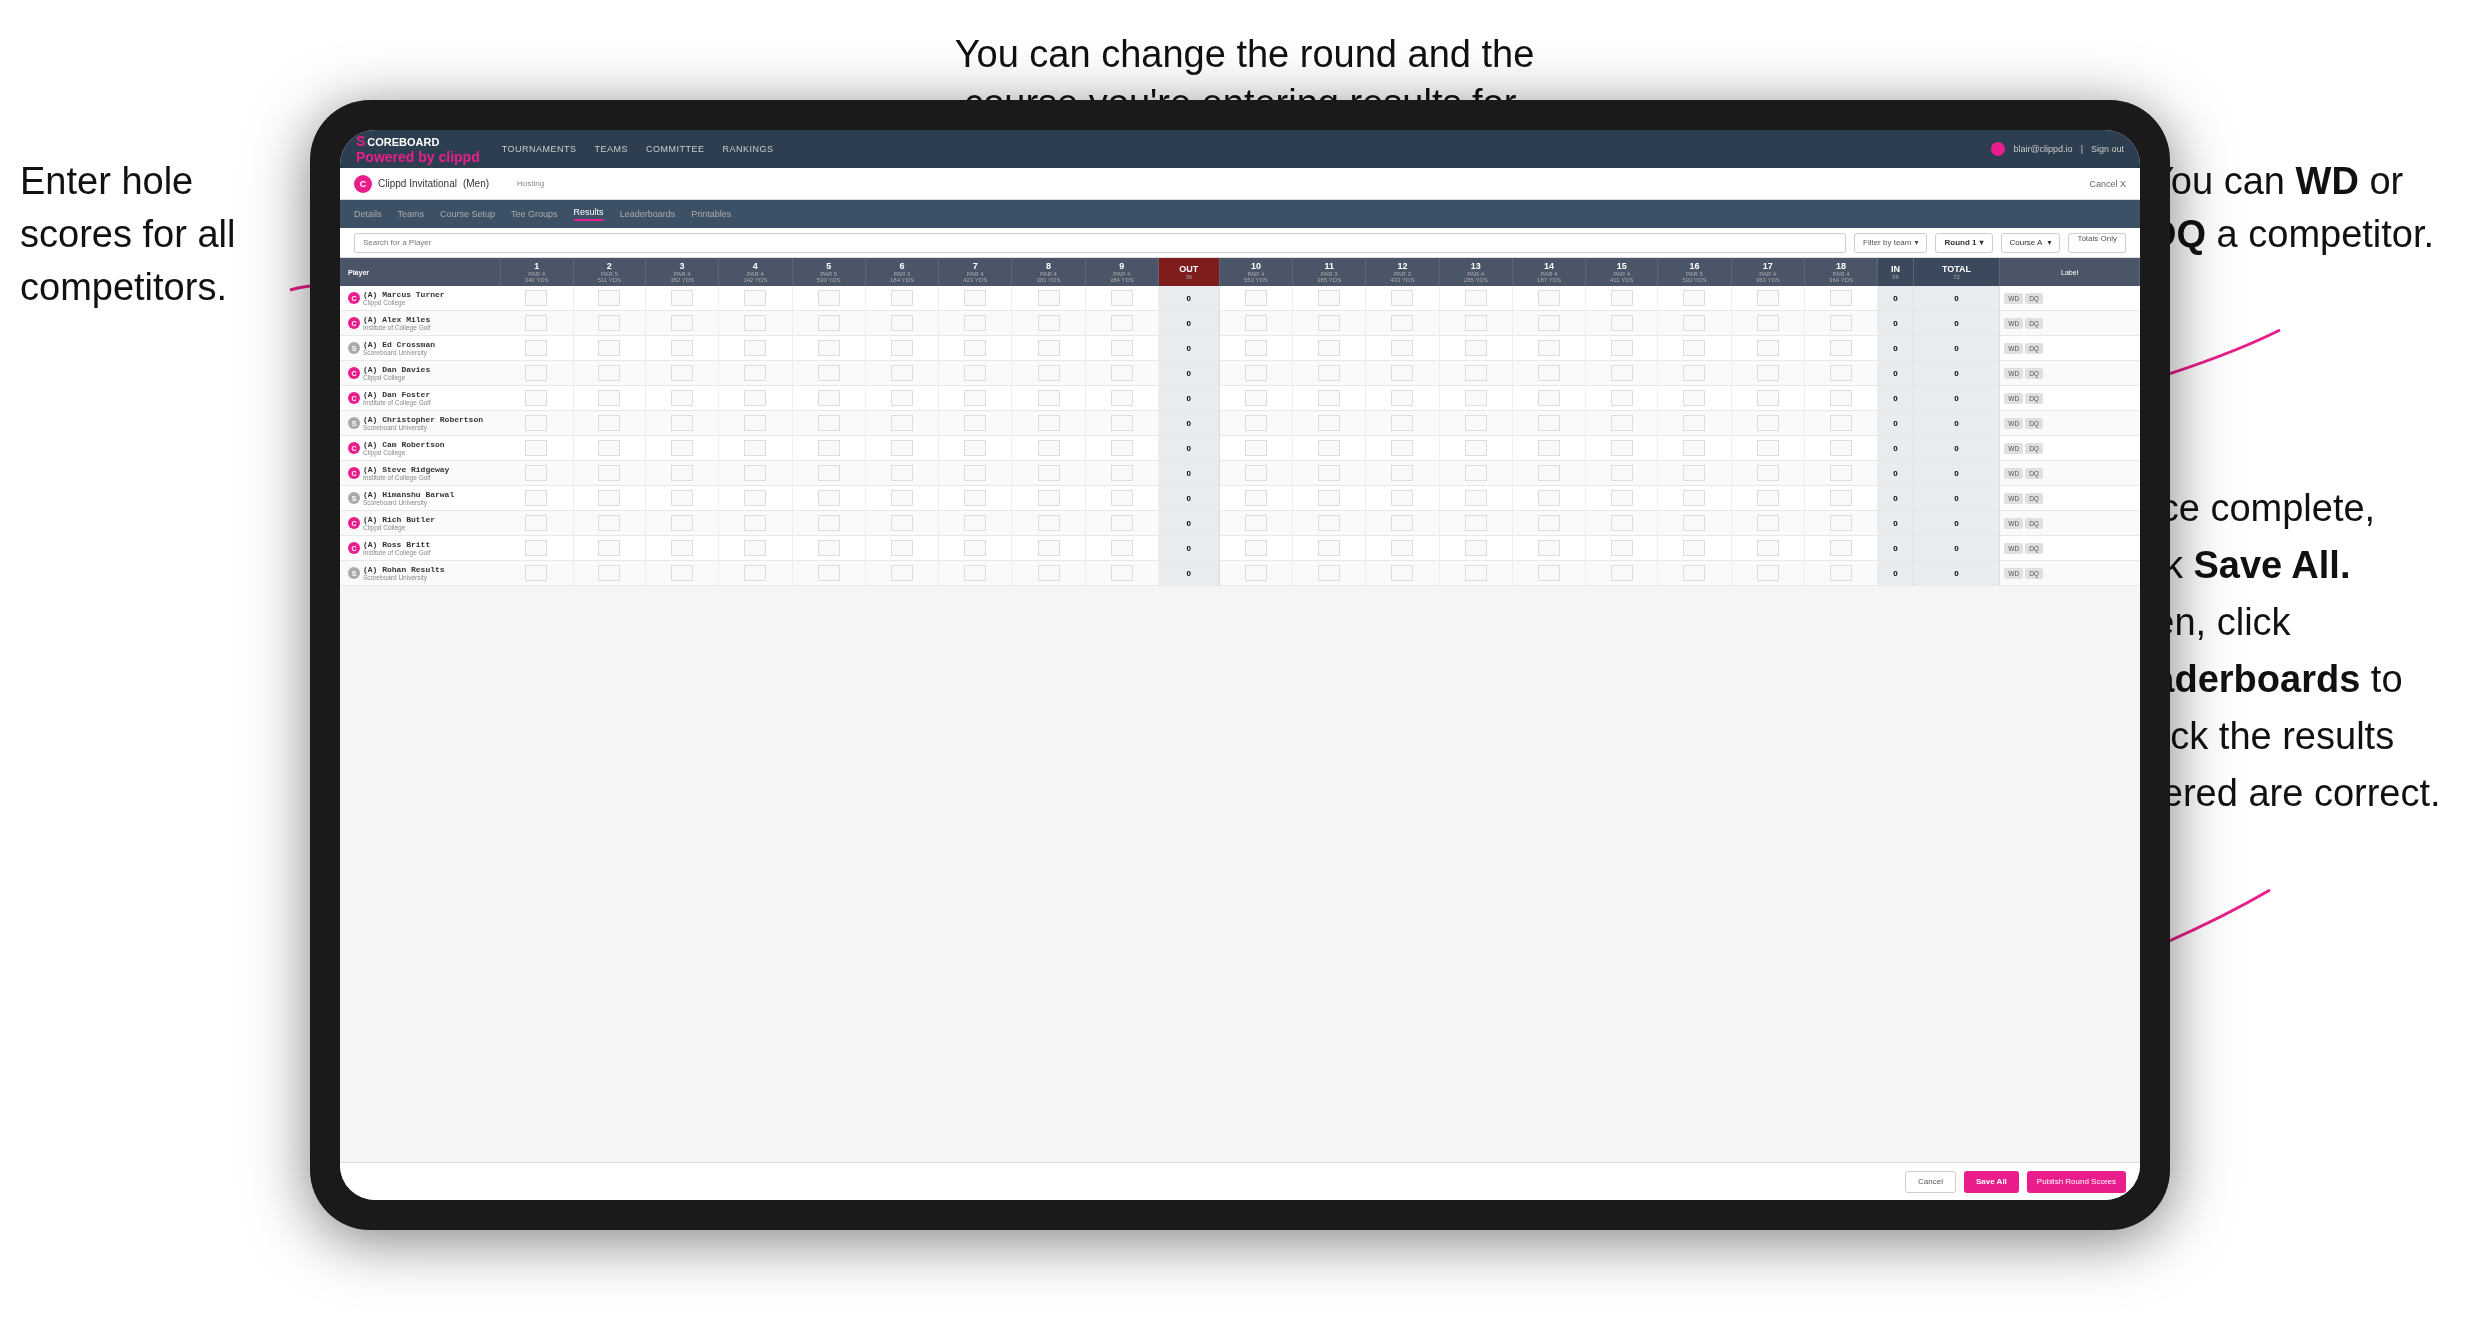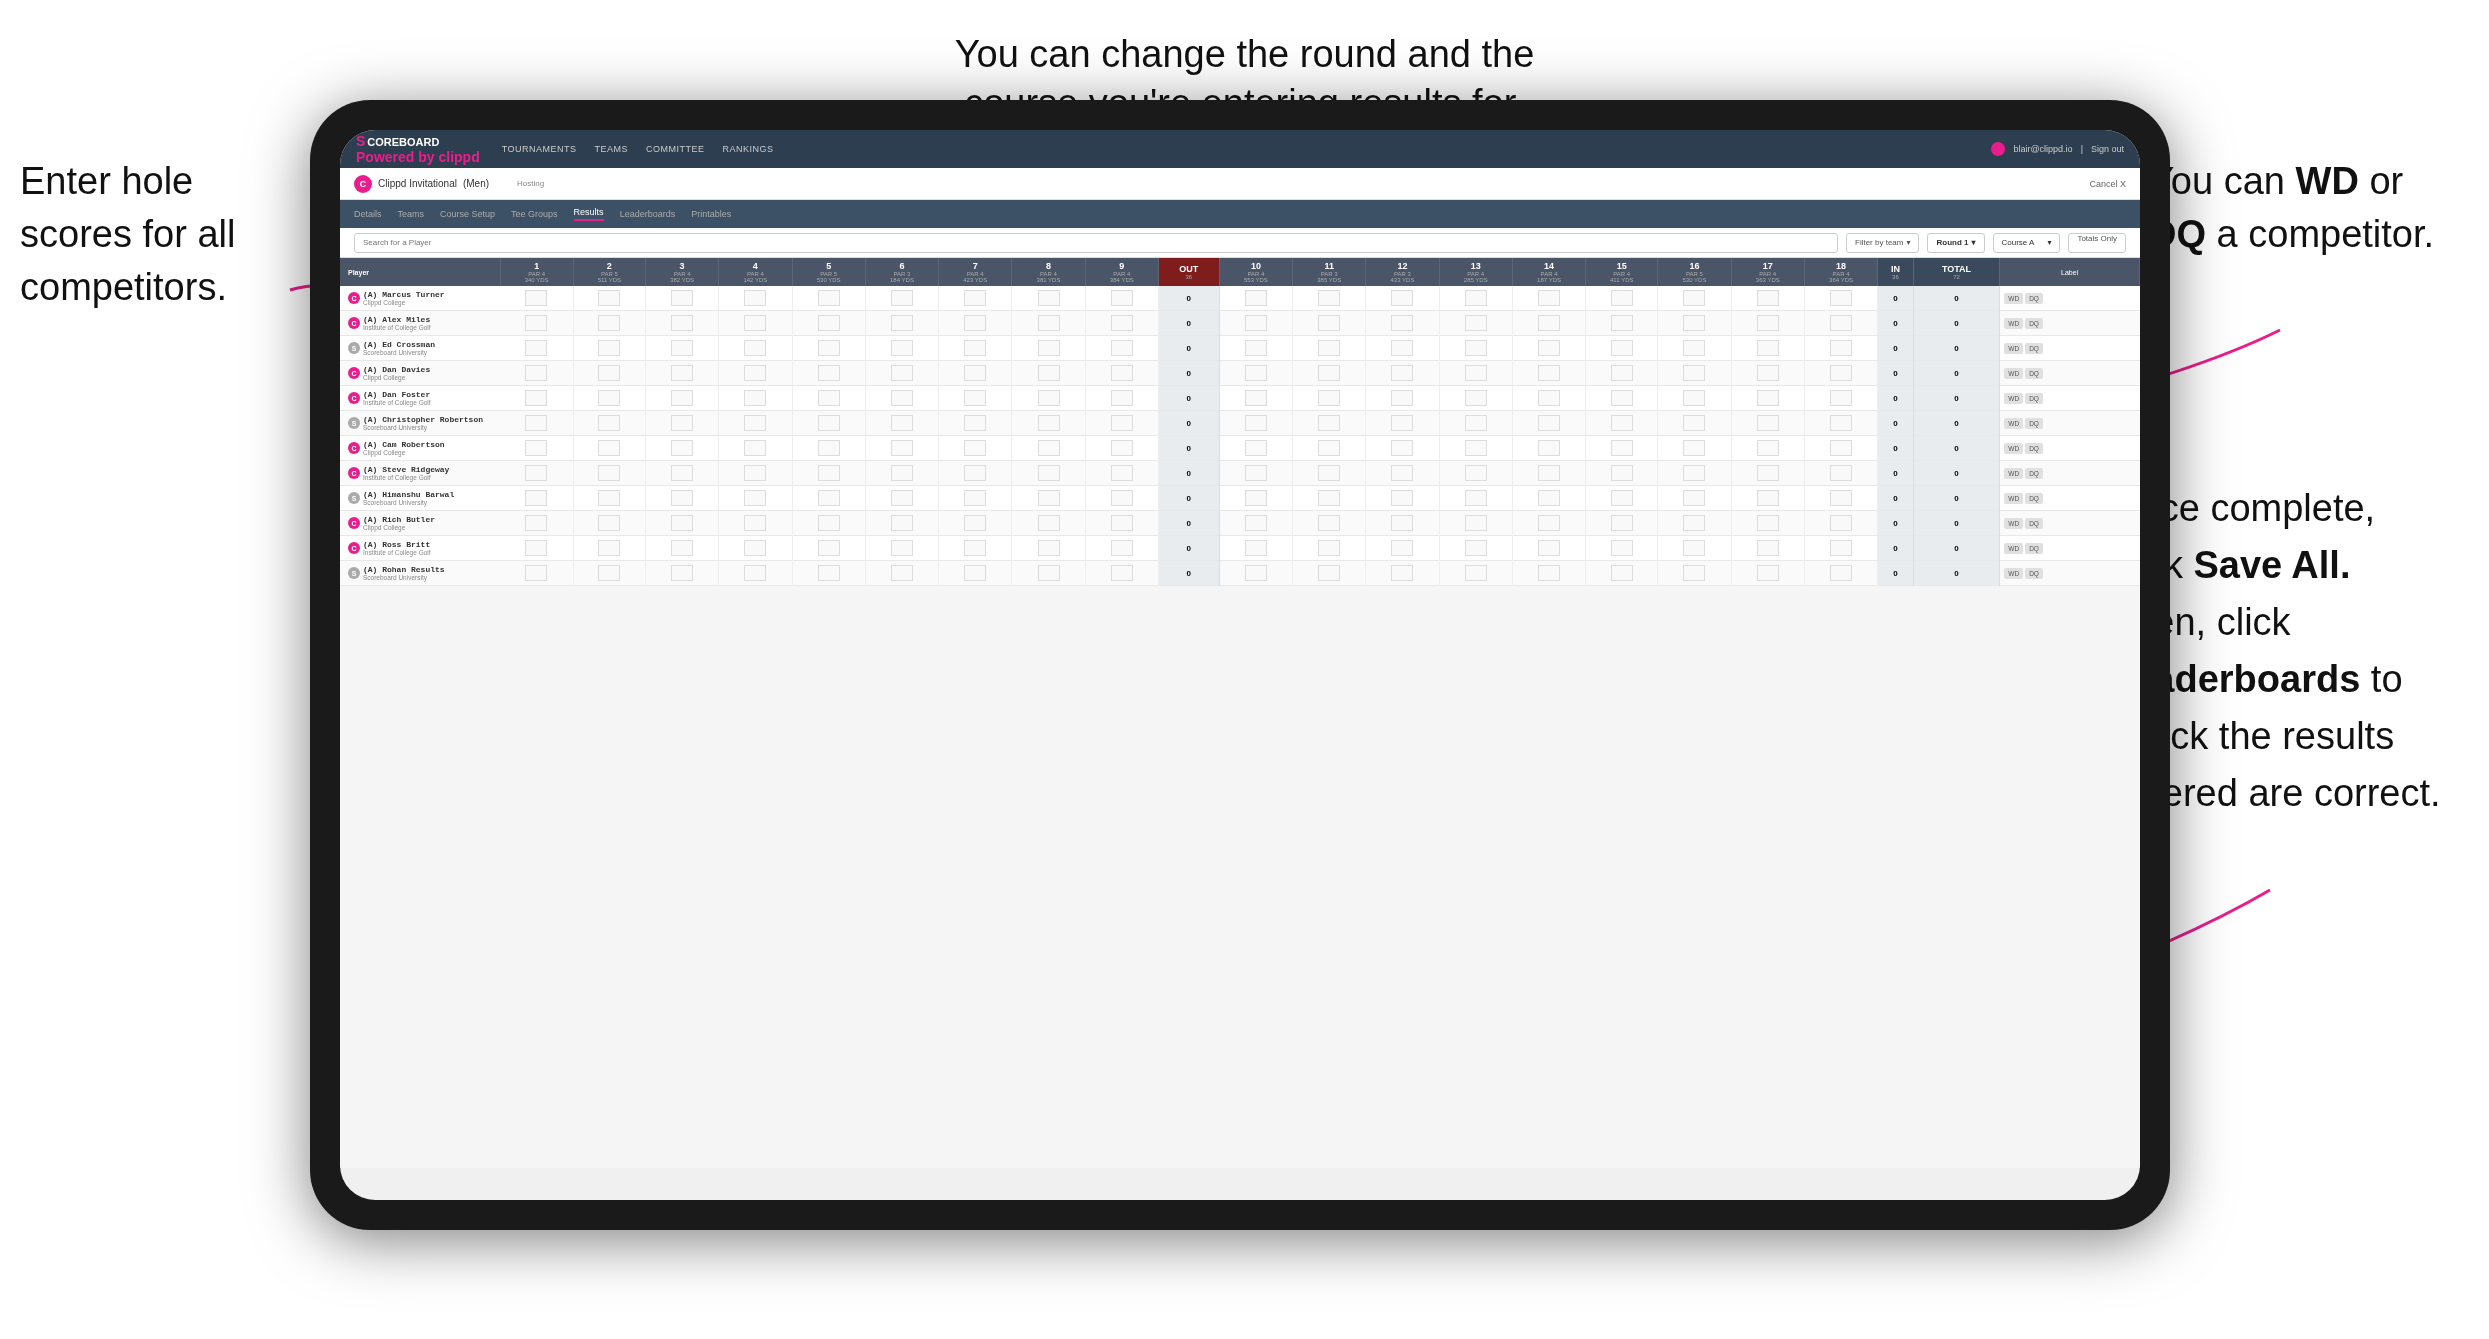--- a/index.html
+++ b/index.html
@@ -259,21 +259,21 @@
       height: 20px;
       background: #fff;
       border: 1px solid #ccc;
       border-radius: 3px;
       padding: 0 8px;
       font-size: 8px;
       color: #333;
       cursor: pointer;
       display: flex;
       align-items: center;
-      gap: 13px;
+      gap: 5px;
     }
 
     .totals-only-btn {
       height: 20px;
       background: #fff;
       border: 1px solid #ccc;
       border-radius: 3px;
       padding: 0 8px;
       font-size: 8px;
       color: #555;
@@ -1172,15 +1172,20 @@
       <div class="wd-dq-cell">
         <button class="wd-btn">WD</button>
         <button class="dq-btn">DQ</button>
       </div>
               </td>
             </tr>
           </tbody>
       </table>
     </div>
 
+    <div class="footer-bar">
+      <button class="cancel-footer-btn">Cancel</button>
+      <button class="save-all-btn">Save All</button>
+      <button class="publish-btn">Publish Round Scores</button>
+    </div>
 
   </div>
 </div>
 
 </body></html>

